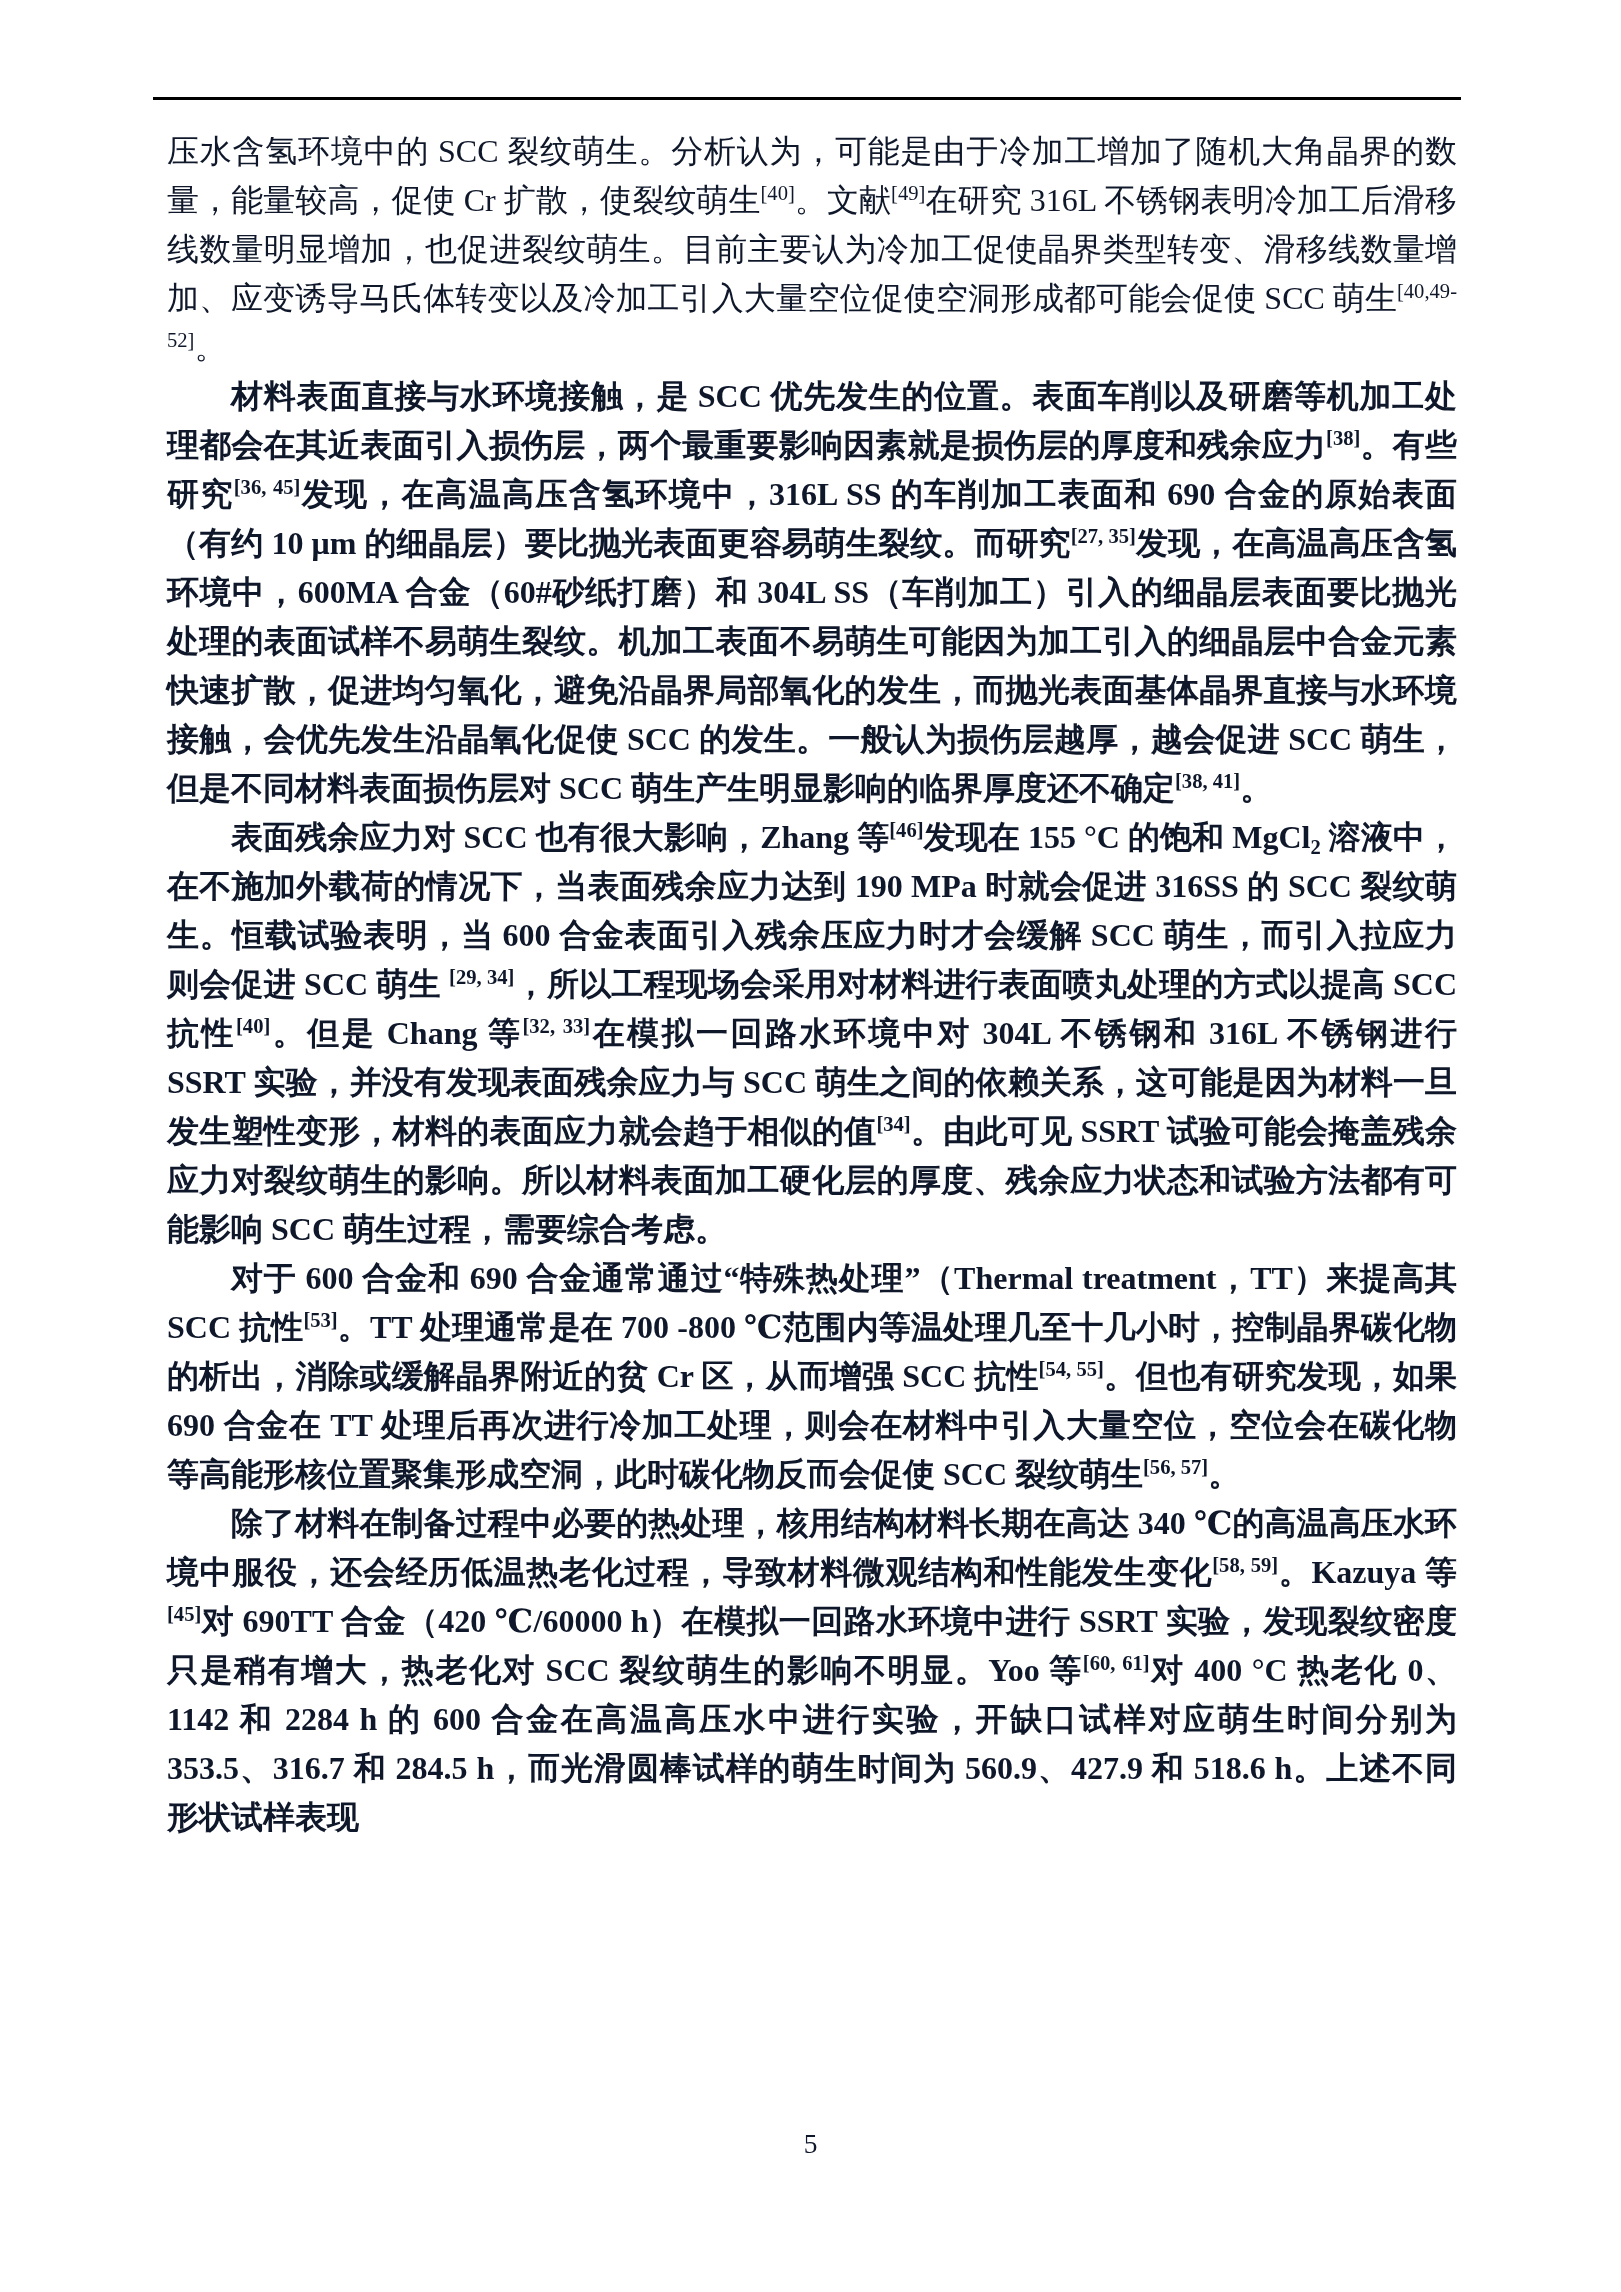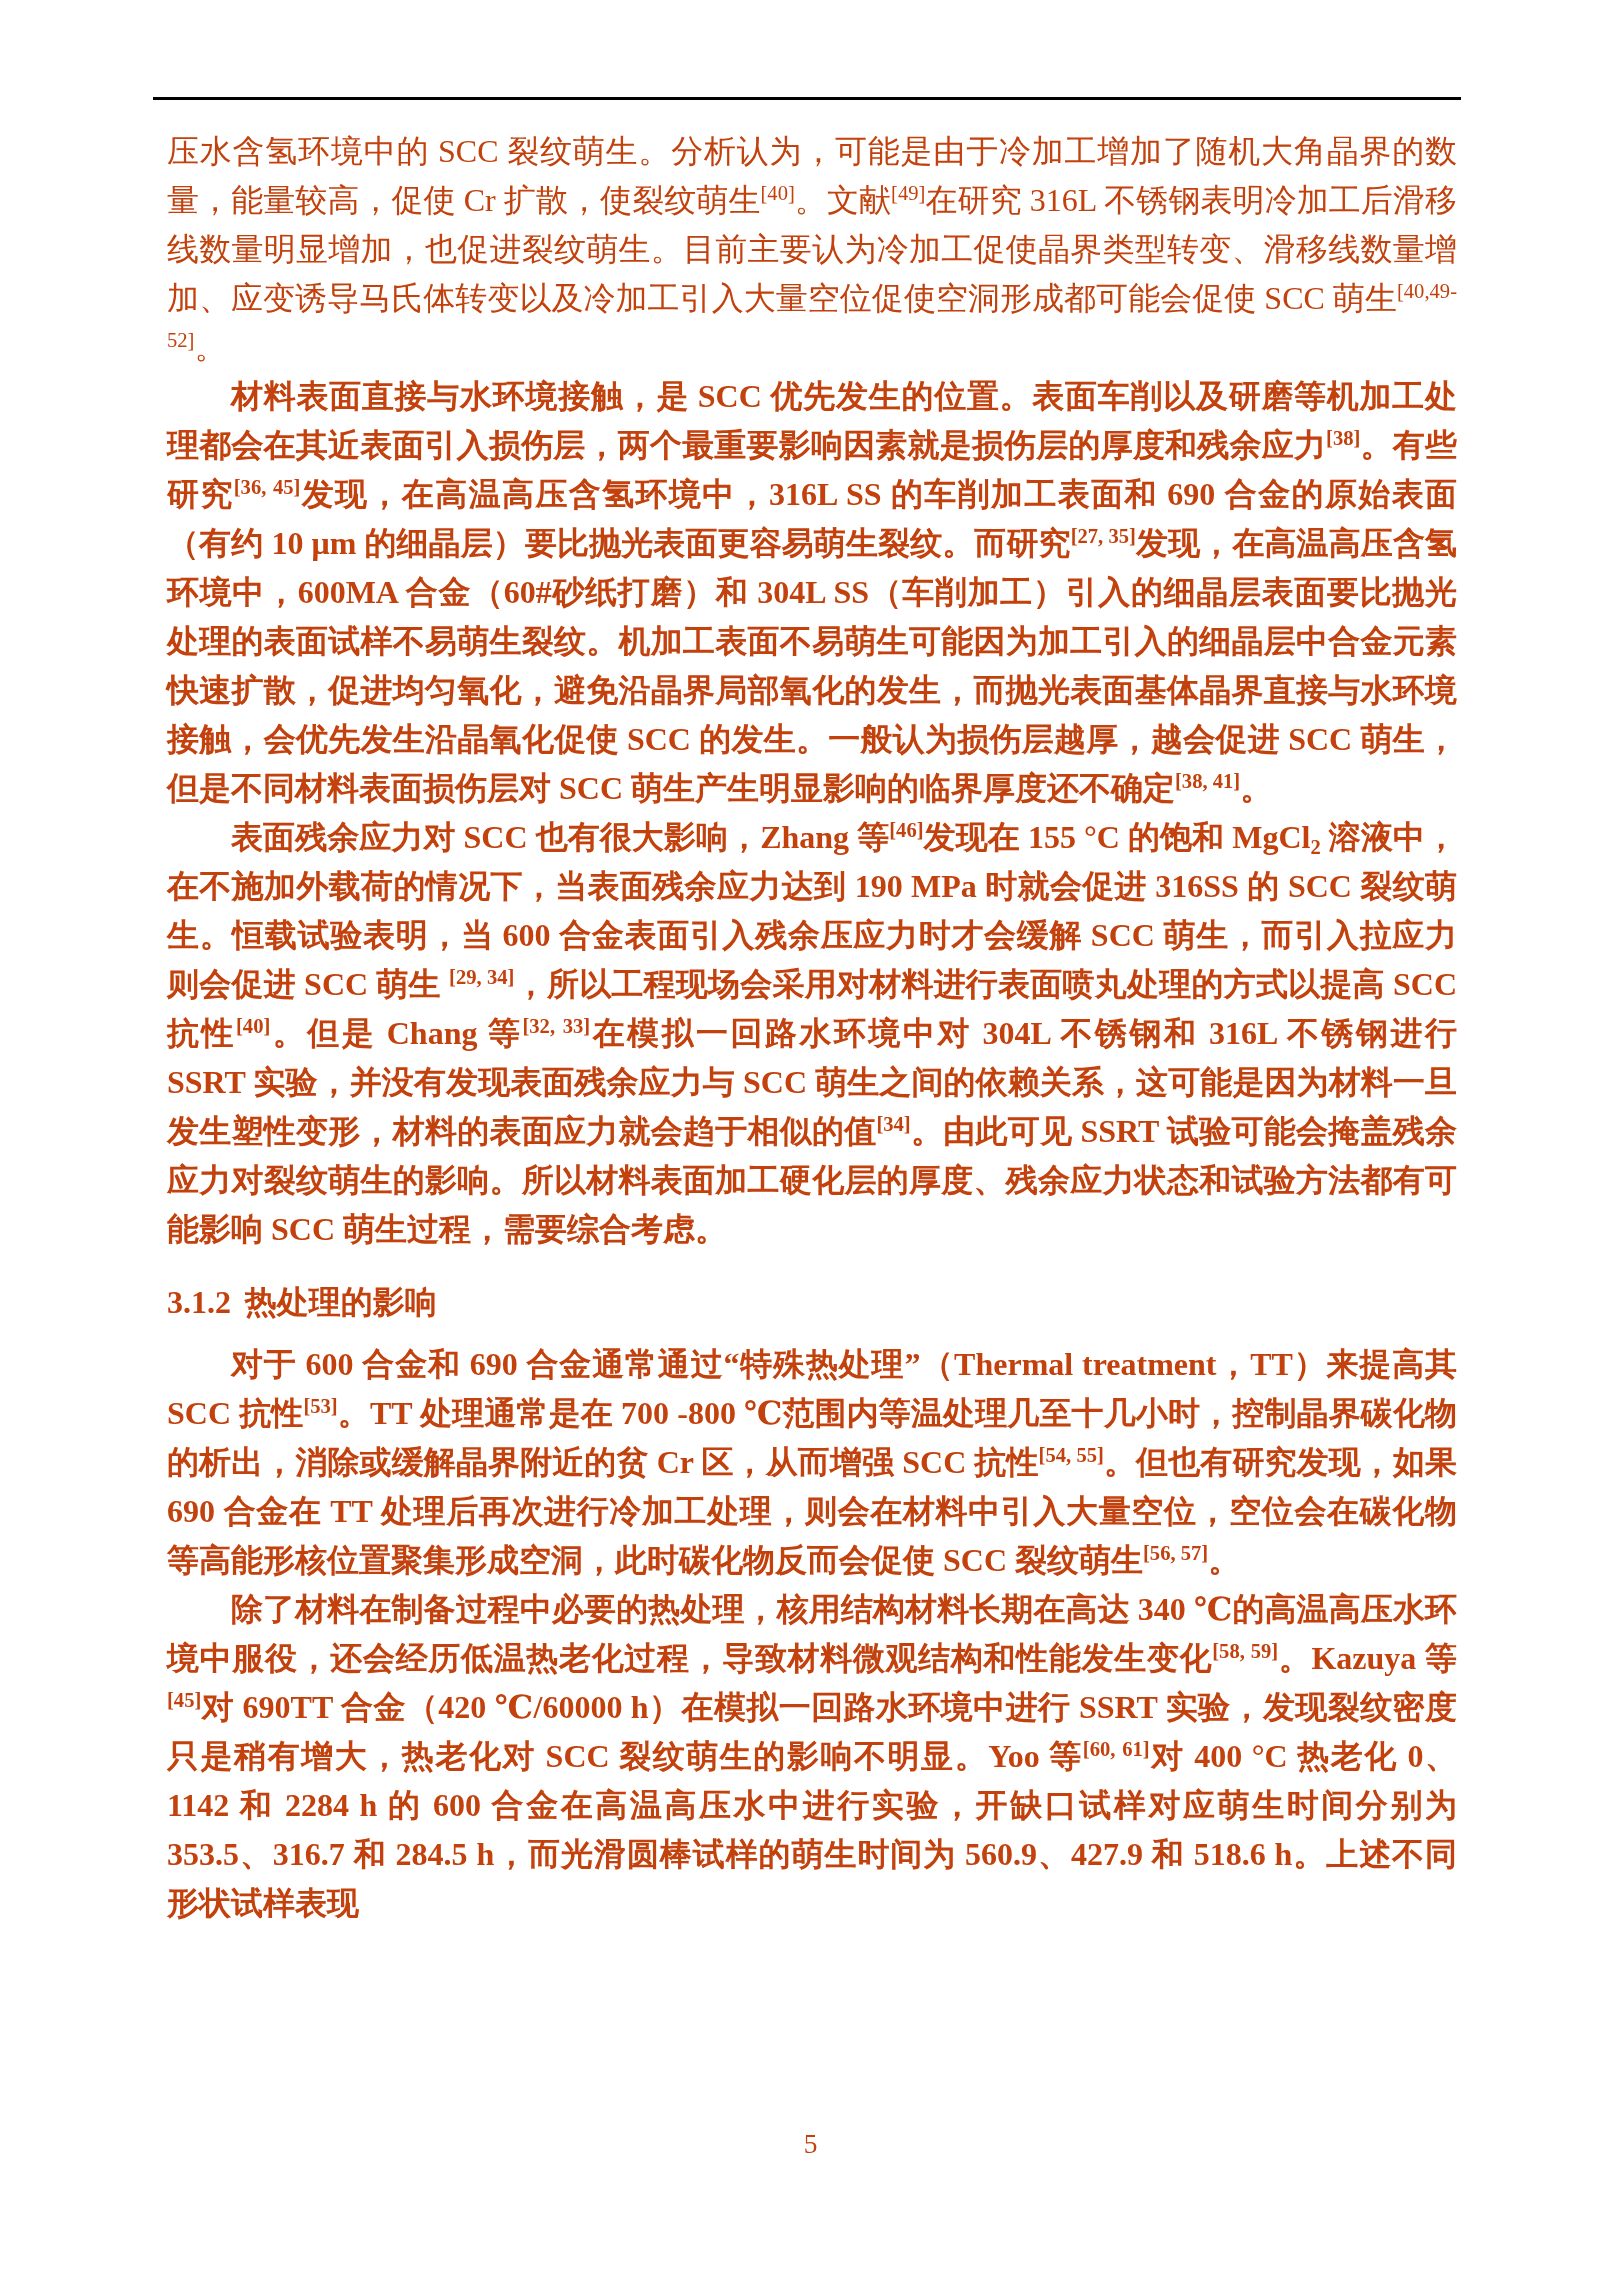--- a/index.html
+++ b/index.html
@@ -6,21 +6,21 @@
     margin: 0;
     padding: 0;
     background: #ffffff;
   }
   .page {
     position: relative;
     width: 1621px;
     height: 2293px;
     background: #ffffff;
     font-family: "Liberation Serif", "DejaVu Serif", serif;
-    color: #c2410c;
+    color: #0f172a;
     overflow: hidden;
   }
   .header-rule {
     position: absolute;
     top: 97px;
     left: 153px;
     width: 1308px;
     height: 2.9px;
     background: #000000;
   }
@@ -71,21 +71,20 @@
 </style>
 </head>
 <body>
 
 <div class="page">
   <div class="header-rule"></div>
   <div class="content" id="doc-content">
       <p class="para"><span>压水含氢环境中的 SCC 裂纹萌生。分析认为，可能是由于冷加工增加了随机大角晶界的数量，能量较高，促使 Cr 扩散，使裂纹萌生</span><sup class="cite">[40]</sup><span>。文献</span><sup class="cite">[49]</sup><span>在研究 316L 不锈钢表明冷加工后滑移线数量明显增加，也促进裂纹萌生。目前主要认为冷加工促使晶界类型转变、滑移线数量增加、应变诱导马氏体转变以及冷加工引入大量空位促使空洞形成都可能会促使 SCC 萌生</span><sup class="cite">[40,49-52]</sup><span>。</span></p>
       <p class="para indent"><span>材料表面直接与水环境接触，是 SCC 优先发生的位置。表面车削以及研磨等机加工处理都会在其近表面引入损伤层，两个最重要影响因素就是损伤层的厚度和残余应力</span><sup class="cite">[38]</sup><span>。有些研究</span><sup class="cite">[36, 45]</sup><span>发现，在高温高压含氢环境中，316L SS 的车削加工表面和 690 合金的原始表面（有约 10 μm 的细晶层）要比抛光表面更容易萌生裂纹。而研究</span><sup class="cite">[27, 35]</sup><span>发现，在高温高压含氢环境中，600MA 合金（60#砂纸打磨）和 304L SS（车削加工）引入的细晶层表面要比抛光处理的表面试样不易萌生裂纹。机加工表面不易萌生可能因为加工引入的细晶层中合金元素快速扩散，促进均匀氧化，避免沿晶界局部氧化的发生，而抛光表面基体晶界直接与水环境接触，会优先发生沿晶氧化促使 SCC 的发生。一般认为损伤层越厚，越会促进 SCC 萌生，但是不同材料表面损伤层对 SCC 萌生产生明显影响的临界厚度还不确定</span><sup class="cite">[38, 41]</sup><span>。</span></p>
       <p class="para indent"><span>表面残余应力对 SCC 也有很大影响，Zhang 等</span><sup class="cite">[46]</sup><span>发现在 155 °C 的饱和 MgCl</span><sub class="chem">2</sub><span> 溶液中，在不施加外载荷的情况下，当表面残余应力达到 190 MPa 时就会促进 316SS 的 SCC 裂纹萌生。恒载试验表明，当 600 合金表面引入残余压应力时才会缓解 SCC 萌生，而引入拉应力则会促进 SCC 萌生 </span><sup class="cite">[29, 34]</sup><span>，所以工程现场会采用对材料进行表面喷丸处理的方式以提高 SCC 抗性</span><sup class="cite">[40]</sup><span>。但是 Chang 等</span><sup class="cite">[32, 33]</sup><span>在模拟一回路水环境中对 304L 不锈钢和 316L 不锈钢进行 SSRT 实验，并没有发现表面残余应力与 SCC 萌生之间的依赖关系，这可能是因为材料一旦发生塑性变形，材料的表面应力就会趋于相似的值</span><sup class="cite">[34]</sup><span>。由此可见 SSRT 试验可能会掩盖残余应力对裂纹萌生的影响。所以材料表面加工硬化层的厚度、残余应力状态和试验方法都有可能影响 SCC 萌生过程，需要综合考虑。</span></p>
-      <div class="heading"><span class="num">3.1.2</span><span class="ttl">热处理的影响</span></div>
       <p class="para indent"><span>对于 600 合金和 690 合金通常通过“特殊热处理”（Thermal treatment，TT）来提高其 SCC 抗性</span><sup class="cite">[53]</sup><span>。TT 处理通常是在 700 -800 ℃范围内等温处理几至十几小时，控制晶界碳化物的析出，消除或缓解晶界附近的贫 Cr 区，从而增强 SCC 抗性</span><sup class="cite">[54, 55]</sup><span>。但也有研究发现，如果 690 合金在 TT 处理后再次进行冷加工处理，则会在材料中引入大量空位，空位会在碳化物等高能形核位置聚集形成空洞，此时碳化物反而会促使 SCC 裂纹萌生</span><sup class="cite">[56, 57]</sup><span>。</span></p>
       <p class="para indent"><span>除了材料在制备过程中必要的热处理，核用结构材料长期在高达 340 ℃的高温高压水环境中服役，还会经历低温热老化过程，导致材料微观结构和性能发生变化</span><sup class="cite">[58, 59]</sup><span>。Kazuya 等</span><sup class="cite">[45]</sup><span>对 690TT 合金（420 ℃/60000 h）在模拟一回路水环境中进行 SSRT 实验，发现裂纹密度只是稍有增大，热老化对 SCC 裂纹萌生的影响不明显。Yoo 等</span><sup class="cite">[60, 61]</sup><span>对 400 °C 热老化 0、1142 和 2284 h 的 600 合金在高温高压水中进行实验，开缺口试样对应萌生时间分别为 353.5、316.7 和 284.5 h，而光滑圆棒试样的萌生时间为 560.9、427.9 和 518.6 h。上述不同形状试样表现</span></p>
     </div>
   <div class="footer">
     <span>5</span>
   </div>
 </div>
 
 
 </body></html>

